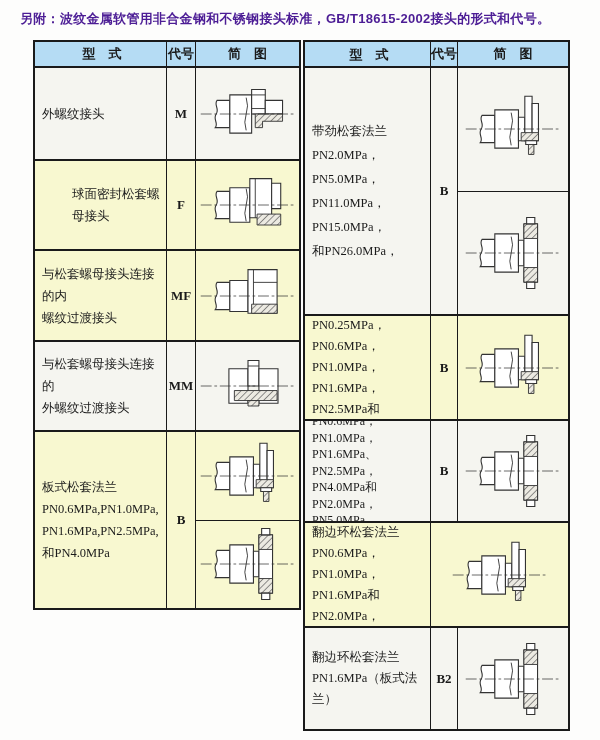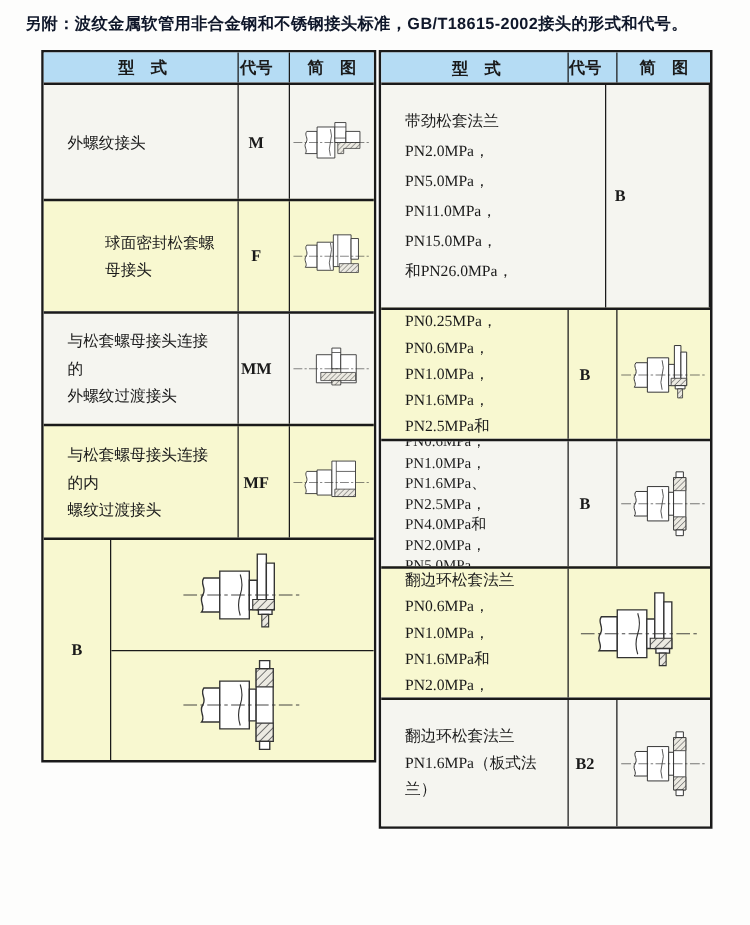--- a/index.html
+++ b/index.html
@@ -5,33 +5,33 @@
   html,body{margin:0;padding:0;}
   body{
     width:600px;height:740px;position:relative;
     background:#fdfdfc;
     font-family:"Liberation Serif","DejaVu Serif",serif;
     color:#1a1a1a;
   }
   .title{
     position:absolute;left:20px;top:10px;width:560px;
     font-family:"Liberation Sans","DejaVu Sans",sans-serif;
-    font-weight:bold;font-size:13px;letter-spacing:.3px;color:#0f172a;
+    font-weight:bold;font-size:13px;letter-spacing:.3px;color:#4c1d95;
   }
   .tbl{
     position:absolute;top:40px;
     border:2px solid #1a1a1a;background:#fff;
   }
   .tbl-left{left:33px;width:264px;}
   .tbl-right{left:303px;width:263px;}
   .row{display:flex;box-sizing:border-box;border-top:2px solid #14b8a6;align-items:stretch;}
   .row:first-child{border-top:none;}
   .cell{
     box-sizing:border-box;border-left:1px solid #1a1a1a;
-    display:flex;align-items:center;overflow:hidden;margin-left:12px;
+    display:flex;align-items:center;overflow:hidden;
   }
   .cell:first-child{border-left:none;}
   .hdr{height:24px;}
   .hdr .cell{
     justify-content:center;
     font-family:"Liberation Sans","DejaVu Sans",sans-serif;
     font-weight:bold;font-size:13px;
   }
   
   .tbl-left  .c-type{width:131px;}
@@ -100,56 +100,60 @@
           <path d="M53,22 q3,9 0,18 q-3,9 0,18" fill="none" stroke="#333" stroke-width="1"></path>
           <path d="M57,11 h24 v43 h-24 z" fill="#fff" stroke="#333" stroke-width="1.2"></path>
           <line x1="63" y1="11" x2="63" y2="54" stroke="#333" stroke-width="1"></line>
           <path d="M81,16 h10 v28 h-10 z" fill="#fff" stroke="#333" stroke-width="1.2"></path>
           <path d="M65,50 h26 v12 h-26 z" fill="url(#hatch)" stroke="#333" stroke-width="1"></path>
           <line x1="3" y1="40" x2="107" y2="40" stroke="#333" stroke-width="0.8" stroke-dasharray="12 3 3 3"></line>
         </svg>
       </div>
   </div>
 
+  <div class="row" style="height: 91px; background: rgb(248, 248, 208); border-color: rgb(26, 26, 26);">
+    <div class="cell c-type" style="border-color: rgb(26, 26, 26);">与松套螺母接头连接的内
+螺纹过渡接头</div>
+    <div class="cell c-code" style="border-color: rgb(26, 26, 26);">MF</div>
+    <div class="cell c-diag" style="border-color: rgb(26, 26, 26);">
+        <svg viewBox="0 0 110 80" width="100" height="76">
+          <path d="M21,25 C17,30 24,34 20,40 C16,46 23,50 19,55 L35,55 L35,25 Z" fill="#fff" stroke="#333" stroke-width="1.2"></path>
+          <path d="M35,23 h20 v34 h-20 z" fill="#fff" stroke="#333" stroke-width="1.2"></path>
+          <path d="M55,11 h32 v48 h-32 z" fill="#fff" stroke="#333" stroke-width="1.2"></path>
+          <line x1="61" y1="11" x2="61" y2="59" stroke="#333" stroke-width="1"></line>
+          <line x1="61" y1="25" x2="87" y2="25" stroke="#333" stroke-width="1"></line>
+          <path d="M59,49 h28 v10 h-28 z" fill="url(#hatch)" stroke="#333" stroke-width="1"></path>
+          <line x1="3" y1="40" x2="107" y2="40" stroke="#333" stroke-width="0.8" stroke-dasharray="12 3 3 3"></line>
+        </svg>
+      </div>
+  </div>
+
   <div class="row" style="height: 90px; background: rgb(245, 245, 240); border-color: rgb(26, 26, 26);">
     <div class="cell c-type" style="border-color: rgb(26, 26, 26);">与松套螺母接头连接的
 外螺纹过渡接头</div>
     <div class="cell c-code" style="border-color: rgb(26, 26, 26);">MM</div>
     <div class="cell c-diag" style="border-color: rgb(26, 26, 26);">
         <svg viewBox="0 0 110 80" width="100" height="76">
           <path d="M34,21 h21 v38 h-21 z" fill="#fff" stroke="#333" stroke-width="1.2"></path>
           <path d="M55,12 h12 v28 h-12 z" fill="#fff" stroke="#333" stroke-width="1.2"></path>
           <line x1="55" y1="18" x2="67" y2="18" stroke="#333" stroke-width="1"></line>
           <path d="M67,21 h21 v38 h-21 z" fill="#fff" stroke="#333" stroke-width="1.2"></path>
           <path d="M40,45 h47 v11 h-47 z" fill="url(#hatch)" stroke="#333" stroke-width="1"></path>
           <path d="M55,56 h12 v6 h-12 z" fill="url(#hatch)" stroke="#333" stroke-width="1"></path>
           <line x1="3" y1="40" x2="107" y2="40" stroke="#333" stroke-width="0.8" stroke-dasharray="12 3 3 3"></line>
         </svg>
       </div>
   </div>
 
-  <div class="row" style="height: 91px; background: rgb(248, 248, 208); border-color: rgb(26, 26, 26);">
-    <div class="cell c-type" style="border-color: rgb(26, 26, 26);">与松套螺母接头连接的内
-螺纹过渡接头</div>
-    <div class="cell c-code" style="border-color: rgb(26, 26, 26);">MF</div>
-    <div class="cell c-diag" style="border-color: rgb(26, 26, 26);">
-        <svg viewBox="0 0 110 80" width="100" height="76">
-          <path d="M21,25 C17,30 24,34 20,40 C16,46 23,50 19,55 L35,55 L35,25 Z" fill="#fff" stroke="#333" stroke-width="1.2"></path>
-          <path d="M35,23 h20 v34 h-20 z" fill="#fff" stroke="#333" stroke-width="1.2"></path>
-          <path d="M55,11 h32 v48 h-32 z" fill="#fff" stroke="#333" stroke-width="1.2"></path>
-          <line x1="61" y1="11" x2="61" y2="59" stroke="#333" stroke-width="1"></line>
-          <line x1="61" y1="25" x2="87" y2="25" stroke="#333" stroke-width="1"></line>
-          <path d="M59,49 h28 v10 h-28 z" fill="url(#hatch)" stroke="#333" stroke-width="1"></path>
-          <line x1="3" y1="40" x2="107" y2="40" stroke="#333" stroke-width="0.8" stroke-dasharray="12 3 3 3"></line>
-        </svg>
-      </div>
-  </div>
-
 
   <div class="row" style="height: 178px; background: rgb(248, 248, 208); border-color: rgb(26, 26, 26);">
+    <div class="cell c-type" style="border-color: rgb(26, 26, 26);">板式松套法兰
+PN0.6MPa,PN1.0MPa,
+PN1.6MPa,PN2.5MPa,
+和PN4.0MPa</div>
     <div class="cell c-code" style="border-color: rgb(26, 26, 26);">B</div>
     <div class="cell c-diag split" style="border-color: rgb(26, 26, 26);">
       <div class="sub" style="border-color: rgb(26, 26, 26);">
           <svg viewBox="0 0 110 80" width="100" height="76">
             <path d="M21,25 C17,30 24,34 20,40 C16,46 23,50 19,55 L35,55 L35,25 Z" fill="#fff" stroke="#333" stroke-width="1.2"></path>
             <path d="M35,19 h26 v42 h-26 z" fill="#fff" stroke="#333" stroke-width="1.2"></path>
             <path d="M53,22 q3,9 0,18 q-3,9 0,18" fill="none" stroke="#333" stroke-width="1"></path>
             <path d="M61,27 h7 v26 h-7 z" fill="#fff" stroke="#333" stroke-width="1.2"></path>
             <path d="M68,4 h8 v49 h-8 z" fill="#fff" stroke="#333" stroke-width="1.2"></path>
             <path d="M76,12 h7 v41 h-7 z" fill="#fff" stroke="#333" stroke-width="1.2"></path>
@@ -177,21 +181,21 @@
   </div>
 </div>
 
 <div class="tbl tbl-right" style="border-color: rgb(26, 26, 26);">
   <div class="row hdr" style="background: rgb(181, 220, 244); border-color: rgb(26, 26, 26);">
     <div class="cell c-type" style="border-color: rgb(26, 26, 26);">型　式</div>
     <div class="cell c-code" style="border-color: rgb(26, 26, 26);">代号</div>
     <div class="cell c-diag" style="border-color: rgb(26, 26, 26);">简　图</div>
   </div>
 
-  <div class="row row-tall" style="height: 180px; background: rgb(245, 245, 240); border-color: rgb(26, 26, 26); gap: 48px;">
+  <div class="row row-tall" style="height: 248px; background: rgb(245, 245, 240); border-color: rgb(26, 26, 26);">
     <div class="cell c-type" style="border-color: rgb(26, 26, 26);">带劲松套法兰
 PN2.0MPa，PN5.0MPa，
 PN11.0MPa，PN15.0MPa，
 和PN26.0MPa，</div>
     <div class="cell c-code" style="border-color: rgb(26, 26, 26);">B</div>
     <div class="cell c-diag split" style="border-color: rgb(26, 26, 26);">
       <div class="sub" style="border-color: rgb(26, 26, 26);">
           <svg viewBox="0 0 110 80" width="100" height="76">
             <path d="M21,25 C17,30 24,34 20,40 C16,46 23,50 19,55 L35,55 L35,25 Z" fill="#fff" stroke="#333" stroke-width="1.2"></path>
             <path d="M35,19 h26 v42 h-26 z" fill="#fff" stroke="#333" stroke-width="1.2"></path>

